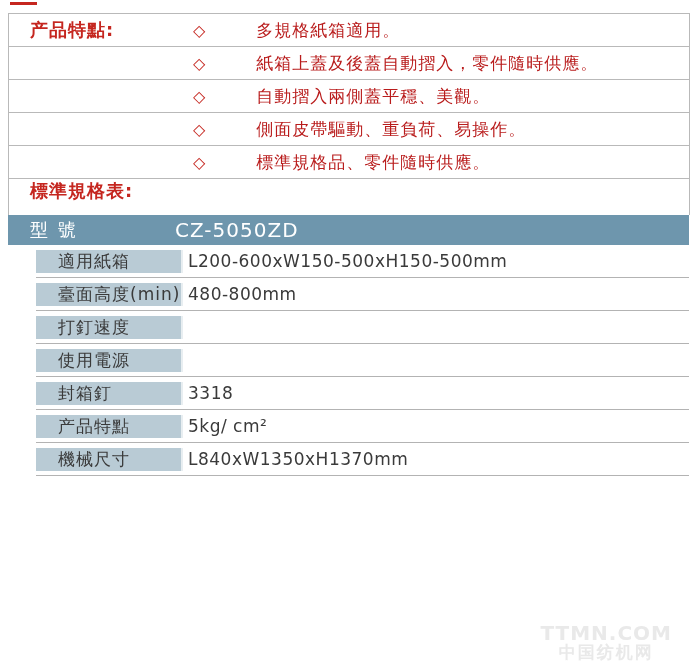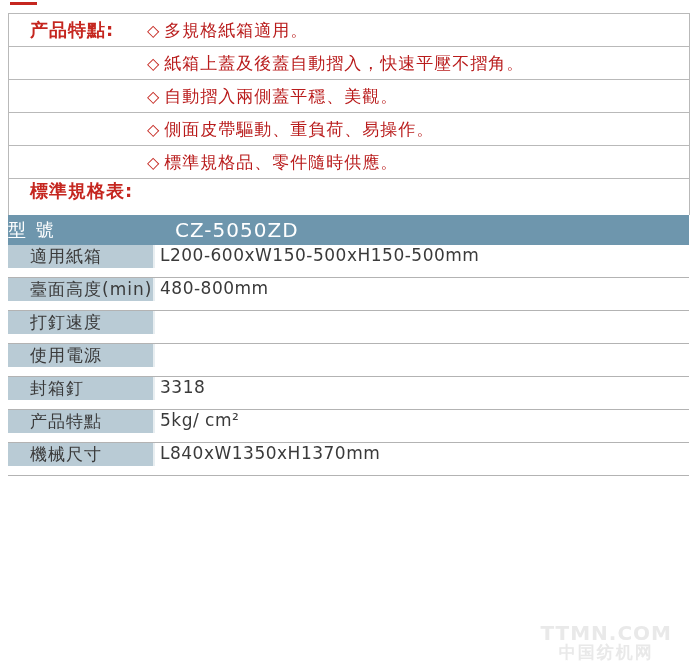--- a/index.html
+++ b/index.html
@@ -11,44 +11,44 @@
   
   .top-red-tick{position:absolute;left:10px;top:2px;width:27px;height:3px;background:#c5261f;}
 
   
   .features-box{
     position:absolute;left:8px;top:13px;width:680px;
     border:1px solid #b9b9b9;border-bottom:none;background:#ffffff;
   }
   .feature-row{
     display:flex;align-items:center;height:32px;
-    border-bottom:1px solid #b9b9b9;font-size:17px;letter-spacing:1px;
+    border-bottom:1px solid #b9b9b9;font-size:17px;letter-spacing:1px;gap:46px;
   }
   .feature-label-cell{width:138px;flex:0 0 138px;padding-left:21px;box-sizing:border-box;}
   .features-title{color:#c5261f;font-weight:bold;font-size:18px;white-space:nowrap;}
   .diamond{color:#c5261f;font-size:16px;margin-right:4px;flex:0 0 auto;}
   .feature-text{color:#b91c1c;white-space:nowrap;}
 
   .spec-title-row{
     height:36px;display:flex;align-items:flex-start;border-bottom:none;
   }
   .spec-title{color:#c5261f;font-weight:bold;font-size:18px;padding-left:21px;letter-spacing:1px;}
 
   
   .spec-table{
     position:absolute;left:8px;top:215px;width:681px;
   }
   .spec-header{
     height:30px;background:#6e96ad;display:flex;align-items:center;color:#ffffff;
   }
-  .spec-header .h-label{width:147px;flex:0 0 147px;box-sizing:border-box;font-size:18px;letter-spacing:2px;}
+  .spec-header .h-label{width:147px;flex:0 0 147px;padding-left:22px;box-sizing:border-box;font-size:18px;letter-spacing:2px;}
   .spec-header .h-value{font-size:20px;letter-spacing:1px;padding-left:20px;}
   .spec-row{
-    height:32px;display:flex;align-items:flex-start;border-bottom:1px solid #b3b3b3;
-    background:#ffffff;font-size:17px;
+    height:32px;display:flex;align-items:center;border-bottom:1px solid #b3b3b3;
+    background:#ffffff;font-size:17px;margin-left:28px;
   }
   .spec-row .r-label{
     width:147px;flex:0 0 147px;background:#b9cbd5;display:flex;align-items:center;
     padding-left:22px;box-sizing:border-box;letter-spacing:1px;border-right:2px solid #e8eef1;
   }
   .spec-row .r-value{display:flex;align-items:center;padding-left:5px;letter-spacing:0.5px;}
 
   
   .watermark{
     position:absolute;right:28px;bottom:8px;text-align:center;color:#e9e9e9;
@@ -68,21 +68,21 @@
     <div class="feature-label-cell">
       <span class="features-title">产品特點:</span>
     </div>
     <span class="diamond">◇</span>
     <span class="feature-text">多規格紙箱適用。</span>
   </div>
 
   <div class="feature-row">
     <div class="feature-label-cell"></div>
     <span class="diamond">◇</span>
-    <span class="feature-text">紙箱上蓋及後蓋自動摺入，快速平壓不摺角。</span>
+    <span class="feature-text">紙箱上蓋及後蓋自動摺入，零件隨時供應。</span>
   </div>
 
   <div class="feature-row">
     <div class="feature-label-cell"></div>
     <span class="diamond">◇</span>
     <span class="feature-text">自動摺入兩側蓋平穩、美觀。</span>
   </div>
 
   <div class="feature-row">
     <div class="feature-label-cell"></div>

